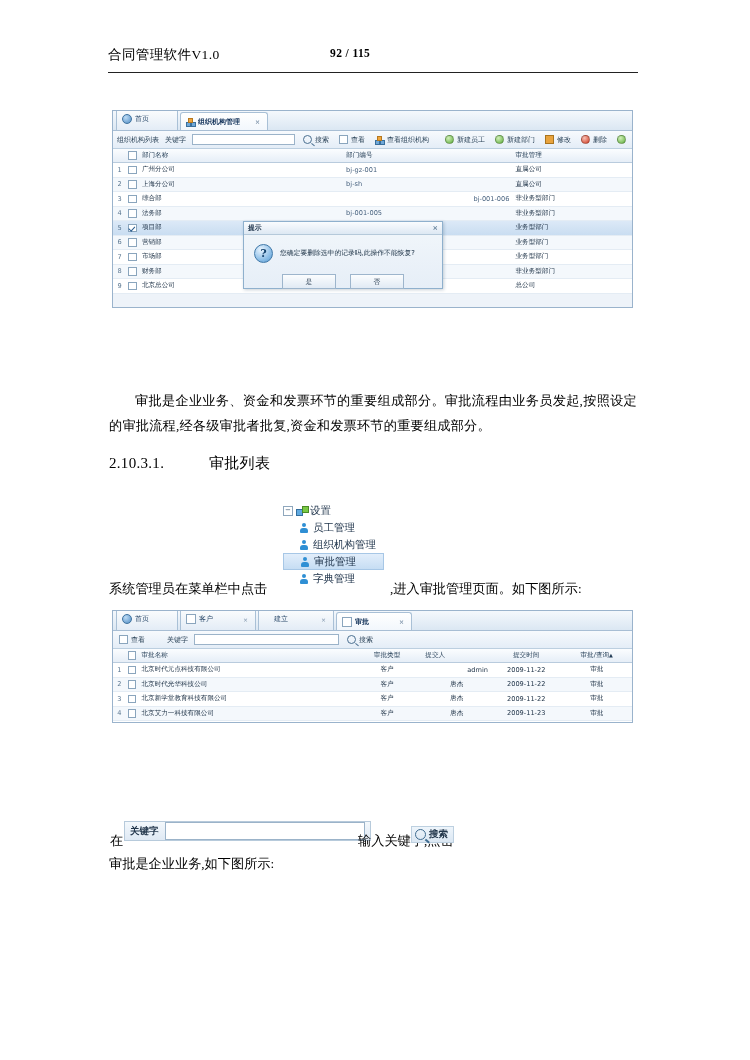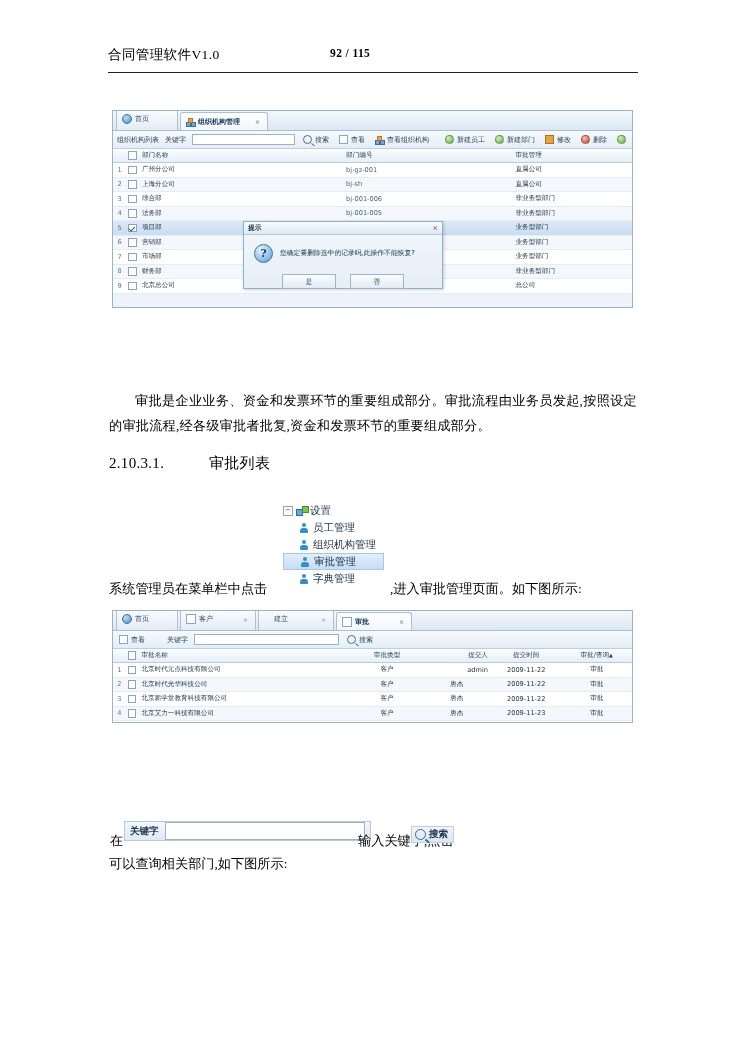--- a/index.html
+++ b/index.html
@@ -344,21 +344,21 @@
           <span class="gc" style="width:205px;">上海分公司</span>
           <span class="gc" style="width:170px;color:#4a6480;">bj-sh</span>
           <span class="gc" style="width:120px;">直属公司</span>
         </div>
         <div class="grow">
           <span class="gc num">3</span>
           <span class="gc cb">
             <span class="cbx"></span>
           </span>
           <span class="gc" style="width:205px;">综合部</span>
-          <span class="gc" style="width:170px;color:#4a6480;">bj-001-006</span>
+          <span class="gc" style="width:170px;color:#4a6480;text-align:right;">bj-001-006</span>
           <span class="gc" style="width:120px;">非业务型部门</span>
         </div>
         <div class="grow alt">
           <span class="gc num">4</span>
           <span class="gc cb">
             <span class="cbx"></span>
           </span>
           <span class="gc" style="width:205px;">法务部</span>
           <span class="gc" style="width:170px;color:#4a6480;">bj-001-005</span>
           <span class="gc" style="width:120px;">非业务型部门</span>
@@ -511,21 +511,21 @@
       </span>
     </div>
 
     <div class="ghead">
       <span class="gc num"></span>
       <span class="gc cb">
           <span class="cbx"></span>
         </span>
       <span class="gc" style="width:218px;">审批名称</span>
       <span class="gc" style="width:72px;text-align:center;">审批类型</span>
-      <span class="gc" style="width:70px;text-align:right;">提交人</span>
+      <span class="gc" style="width:70px;text-align:left;">提交人</span>
       <span class="gc" style="width:72px;text-align:center;">提交时间</span>
       <span class="gc" style="width:72px;text-align:center;">
         <span>审批/查询</span><span style="font-size:5px;">▲</span>
       </span>
     </div>
 
     <div id="f2rows">
         <div class="grow">
           <span class="gc num">1</span>
           <span class="gc cb">
@@ -584,15 +584,15 @@
     </div>
   </div>
 
   <div class="inline-line" style="left:358px;top:832px;">输入关键字,点击</div>
 
   <div class="srch-btn" style="left:411px;top:826px;">
     <span class="mag2"></span>
     <span>搜索</span>
   </div>
 
-  <div class="inline-line" style="left:109px;top:855px;">可以查询相关部门,如下图所示:</div>
+  <div class="inline-line" style="left:109px;top:855px;">审批是企业业务,如下图所示:</div>
 
 </div>
 
 </body></html>

